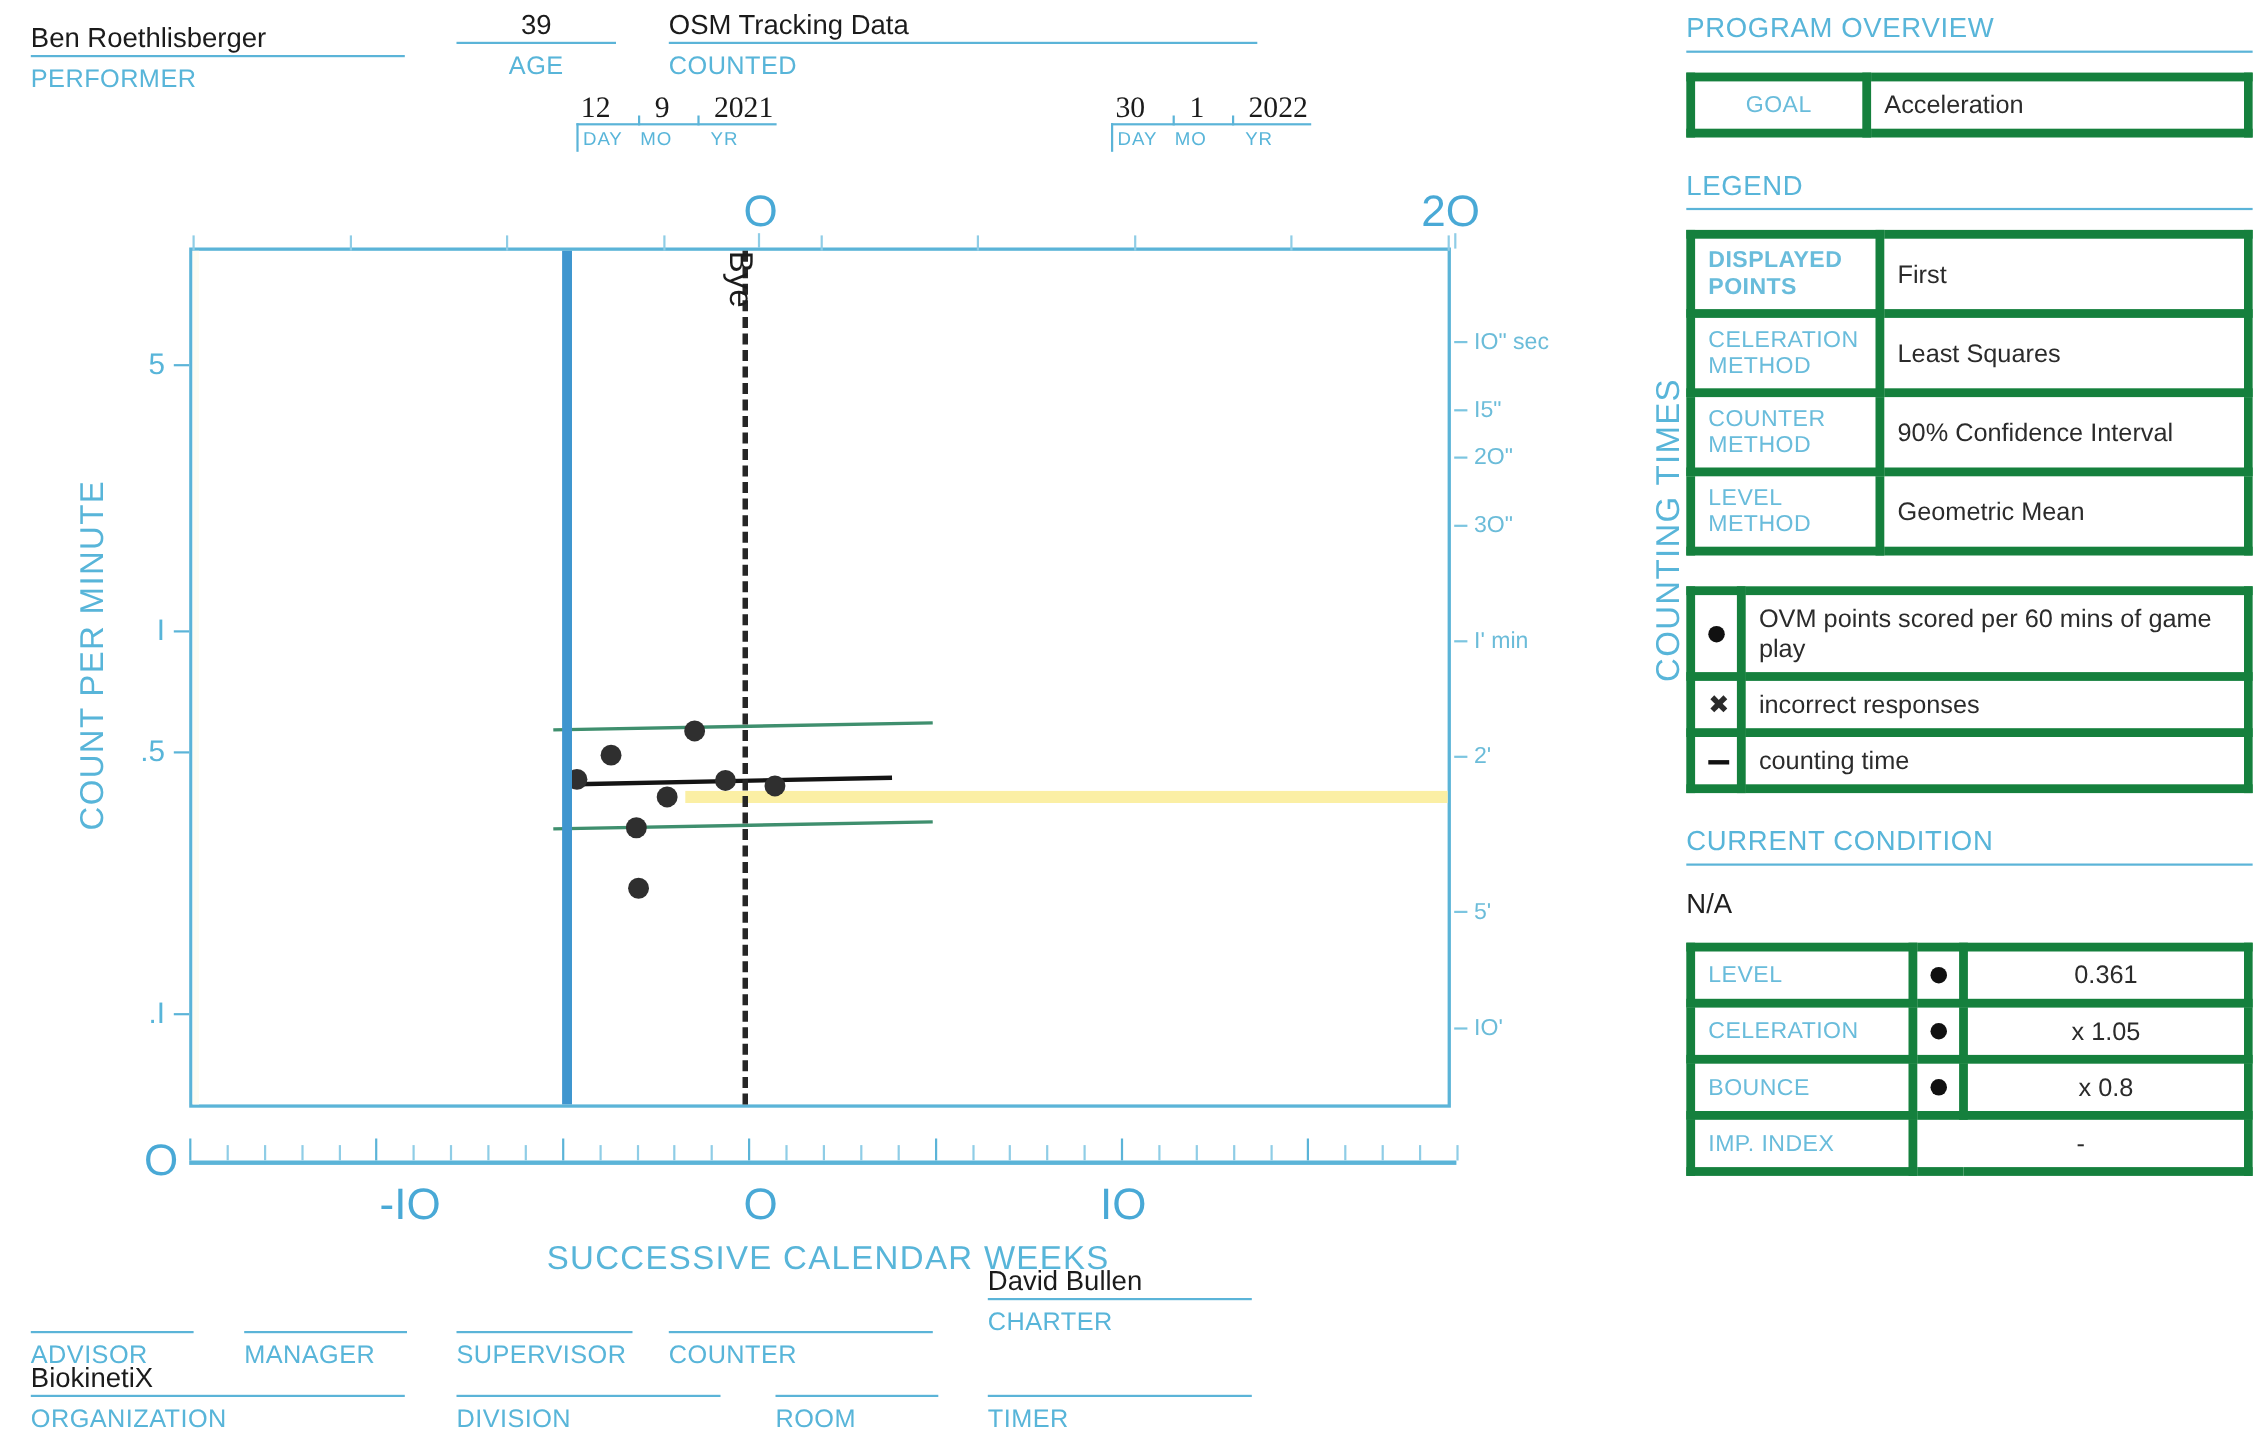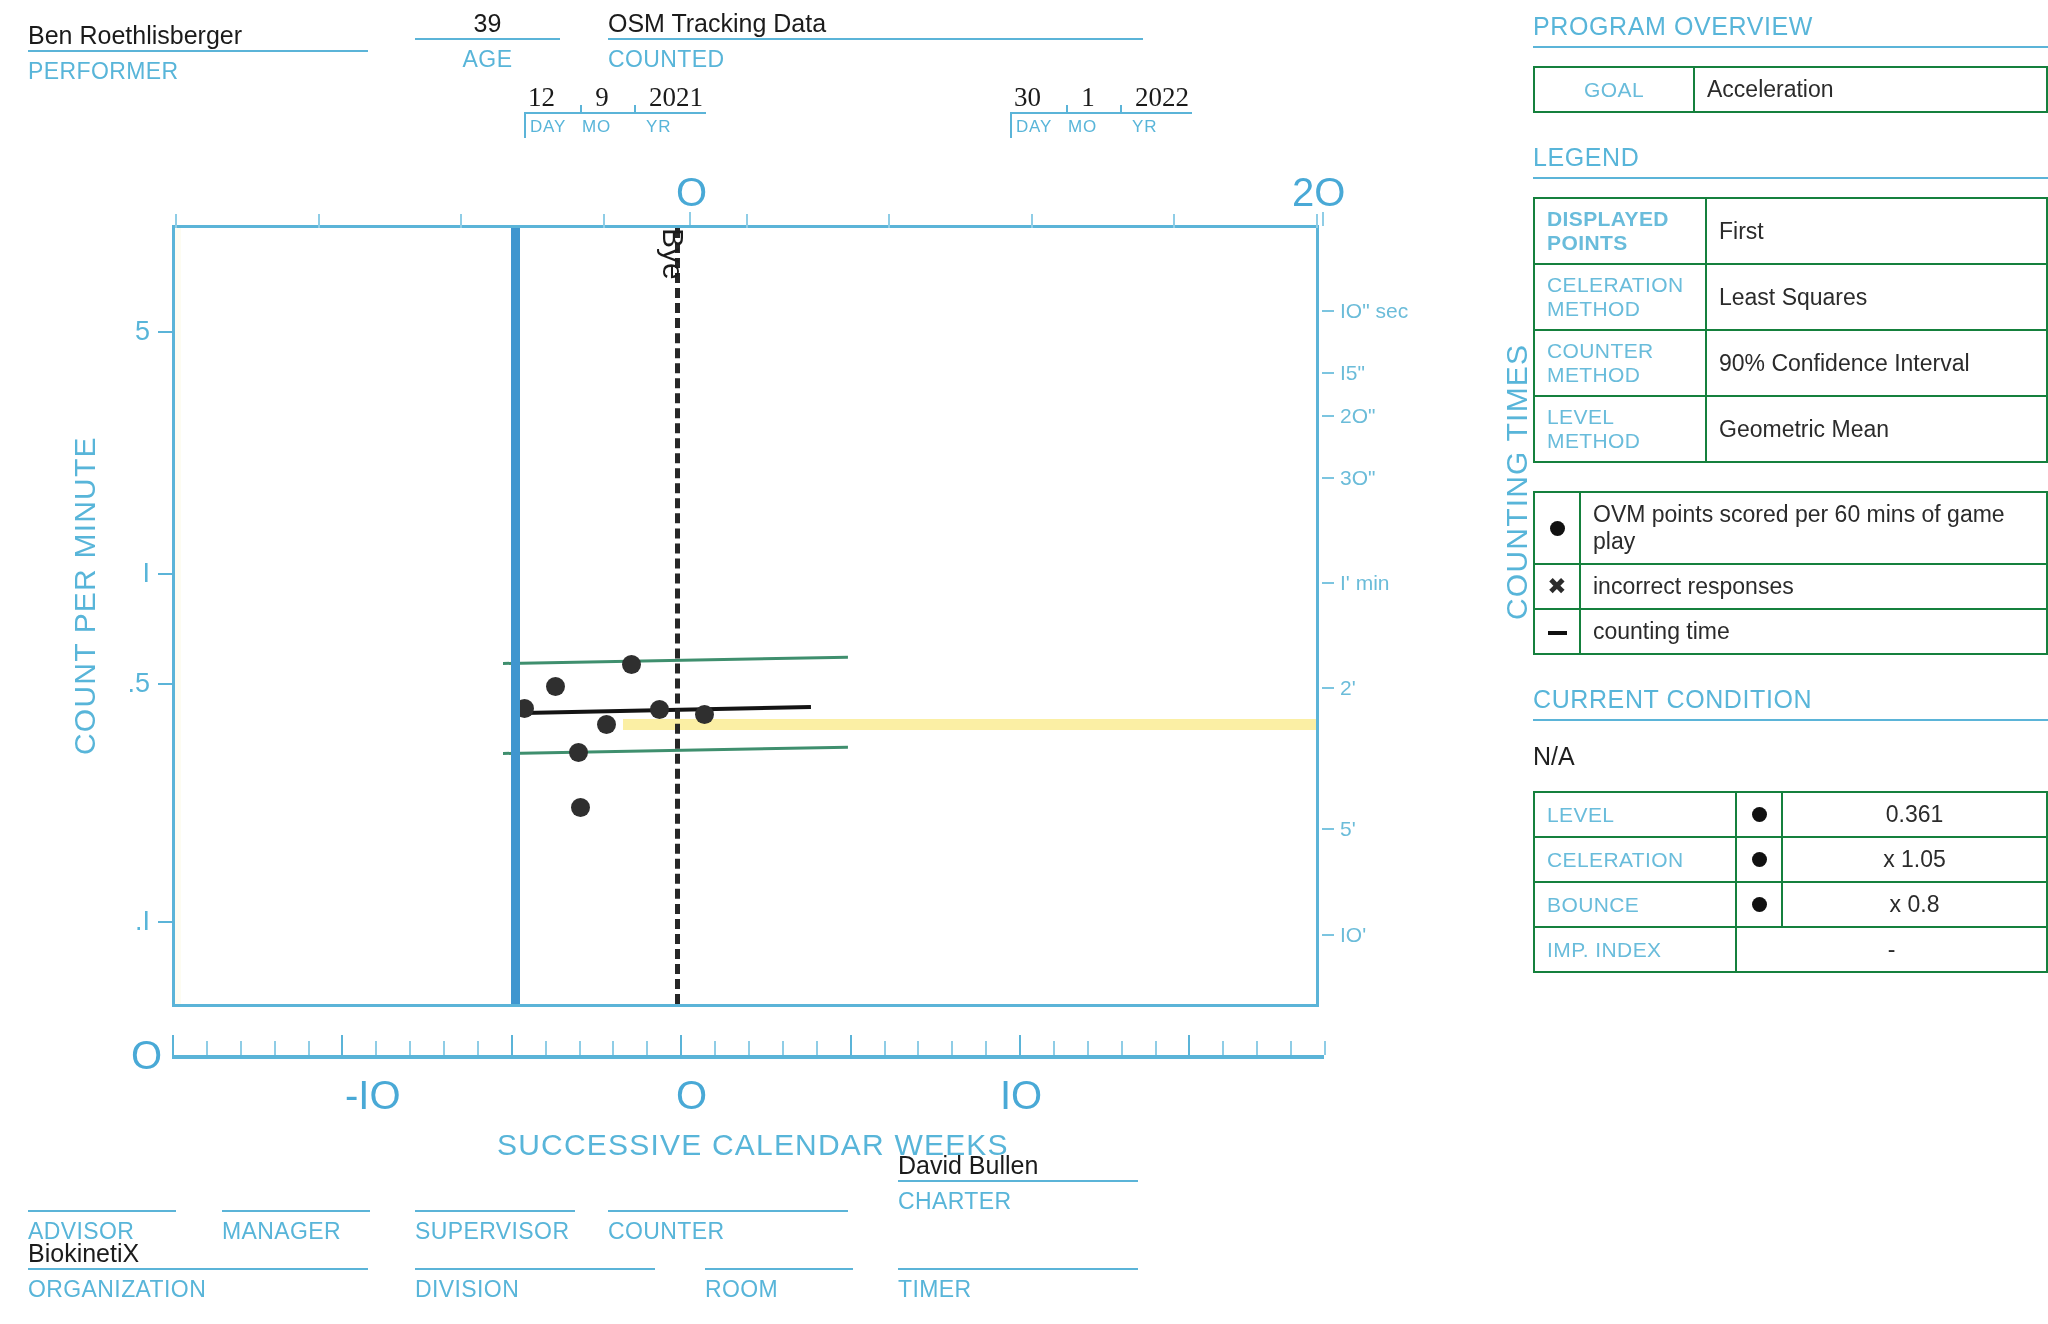--- a/index.html
+++ b/index.html
@@ -110,21 +110,21 @@
   .sec-head {
     font-size: 25px; color: #58b5d9; letter-spacing: .6px; line-height: 32px;
     padding-bottom: 4px; border-bottom: 2px solid #5bb4d8; margin-bottom: 18px;
   }
   .gap { height: 28px; }
 
   table.rp {
     width: 100%; border-collapse: collapse; table-layout: fixed;
   }
   table.rp td {
-    border: 2px solid #15803d; padding: 8px 12px;
+    border: 8px solid #15803d; padding: 8px 12px;
     font-size: 23px; color: #2b2b2b; vertical-align: middle; margin-top: 28px;
   }
   table.rp td.k {
     color: #69bcdb; font-size: 21px; letter-spacing: .4px;
   }
   td.k.center { text-align: center; }
   td.sym { text-align: center; font-size: 26px; color: #141414; width: 46px; }
   td.num { text-align: center; font-size: 24px; color: #2b2b2b; }
 
   .cc-na { font-size: 25px; color: #1f1f1f; line-height: 34px; margin: 4px 0 18px 0; }

